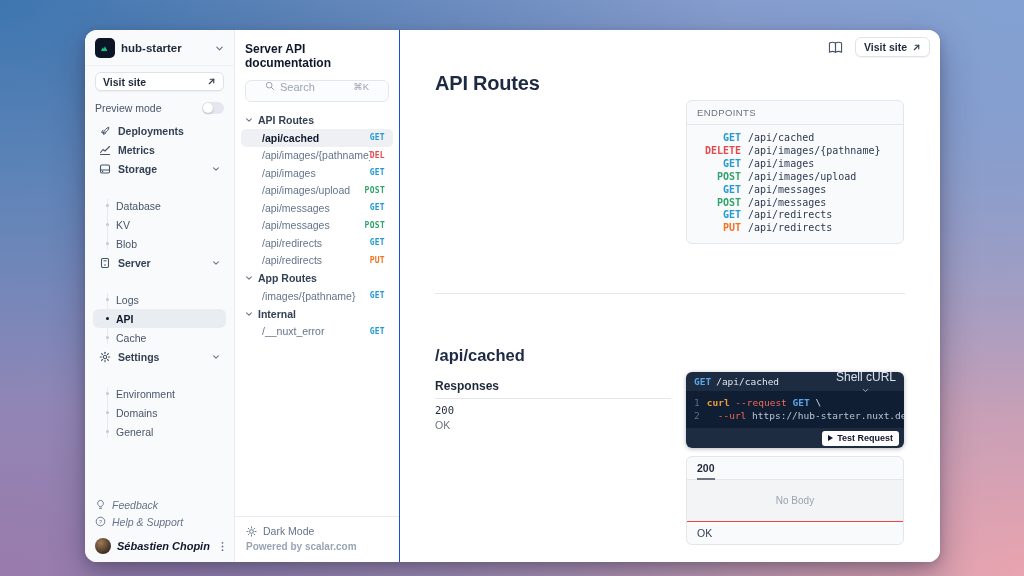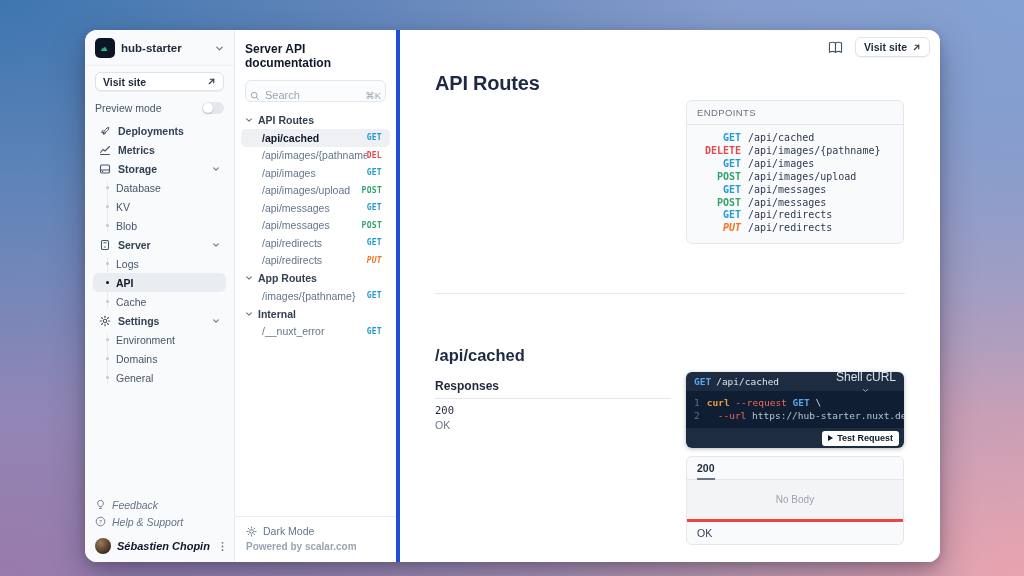--- a/index.html
+++ b/index.html
@@ -32,51 +32,51 @@
     box-shadow:0 1px 1px rgba(15,23,42,.05); cursor:pointer; }
   .preview-row { margin:11px 10px 0; display:flex; align-items:center; justify-content:space-between; }
   .preview-label { font-size:10.5px; color:#475569; }
   .toggle { width:22px; height:12px; border-radius:7px; background:#e4e8ee; position:relative; cursor:pointer; }
   .toggle-knob { position:absolute; left:1px; top:1px; width:10px; height:10px; border-radius:50%; background:#fff; box-shadow:0 1px 2px rgba(15,23,42,.25); }
 
   .nav { margin-top:7px; padding:0 8px; }
   .nav-row { height:19px; display:flex; align-items:center; gap:7px; padding:0 6px; border-radius:6px; color:#334155; font-size:10.5px; font-weight:700; cursor:pointer; }
   .nav-row .icon { display:flex; color:#475569; }
   .nav-row .chev { margin-left:auto; }
-  .subgroup { position:relative; }
+  .subgroup { position:relative;margin-top:18px; }
   .subgroup::before { content:''; position:absolute; left:14px; top:3px; bottom:3px; width:1px; background:#e6eaf0; }
   .sub-row { height:19px; display:flex; align-items:center; padding-left:23px; border-radius:6px; color:#475569; font-size:10.5px; position:relative; cursor:pointer; }
   .sub-row::before { content:''; position:absolute; left:13px; top:8px; width:3px; height:3px; border-radius:50%; background:#c2cad5; }
   .sub-row.active { background:#e9edf2; color:#0f172a; font-weight:700; }
   .sub-row.active::before { background:#0f172a; }
 
   .side-footer { margin-top:auto; padding:0 10px 8px;font-style:italic; }
   .foot-row { height:17px; display:flex; align-items:center; gap:6px; font-size:10.5px; color:#64748b; cursor:pointer; }
   .user-row { margin-top:8px; display:flex; align-items:center; gap:6px; cursor:pointer; }
   .avatar { width:16px; height:16px; border-radius:50%; background:radial-gradient(circle at 35% 30%, #a07a58, #3a2c20 75%); flex:0 0 16px; }
   .user-name { flex:1; font-size:11px; font-weight:700; color:#0f172a; white-space:nowrap; overflow:hidden; }
   .dots { color:#64748b; display:flex; }
 
   
-  .panel { width:165px; flex:0 0 165px; background:#fff; border-right:4px solid #1d4ed8; display:flex; flex-direction:column; }
+  .panel { width:165px; flex:0 0 165px; background:#fff; border-right:1px solid #1d4ed8; display:flex; flex-direction:column; }
   .panel-title { padding:12px 10px 0; font-size:12px; font-weight:700; color:#0f172a; }
   .searchbox { margin:10px 10px 0; height:22px; border:1px solid #e3e7ec; border-radius:6px; background:#fbfcfd;
-    display:flex; align-items:flex-end; gap:5px; padding:0 4px; }
+    display:flex; align-items:flex-start; gap:5px; padding:0 19px; }
   .searchbox .icon { display:flex; color:#9aa4b2; }
   .searchbox input { flex:1; min-width:0; border:none; background:transparent; outline:none; font-family:inherit; font-size:11px; color:#334155; }
   .searchbox input::placeholder { color:#9aa4b2; }
   .kbd { font-size:9.5px; color:#9aa4b2; }
   .routes { margin-top:9px; padding:0 6px; }
   .sec-row { height:18px; display:flex; align-items:center; gap:5px; padding:0 4px; font-size:10.5px; font-weight:700; color:#334155; cursor:pointer; }
   .sec-row .chev { color:#64748b; }
   .route-row { height:17.5px; display:flex; align-items:center; padding:0 8px 0 21px; border-radius:5px; font-size:10.5px; color:#64748b; cursor:pointer; }
   .route-row .path { flex:1; white-space:nowrap; overflow:hidden; }
   .route-row.active { background:#eef0f3; color:#0f172a; font-weight:600; }
   .badge { font-size:8px; font-weight:700; letter-spacing:.3px; font-family:"DejaVu Sans Mono", monospace; }
-  .m-get { color:#2499d3; } .m-post { color:#30a46c; } .m-del { color:#e5484d; } .m-put { color:#f7711e;font-style:italic; }
+  .m-get { color:#2499d3; } .m-post { color:#30a46c; } .m-del { color:#e5484d; } .m-put { color:#f7711e; }
   .panel-footer { margin-top:auto; border-top:1px solid #e8eaef; padding:8px 11px 10px; }
   .dark-row { display:flex; align-items:center; gap:6px; font-size:10.5px; color:#64748b; cursor:pointer; }
   .powered { margin-top:4px; font-size:10px; color:#9aa4b2;font-weight:bold; }
 
   
   .main { flex:1; position:relative; background:#fff; overflow:hidden; }
   .main-actions { position:absolute; top:7px; right:10px; display:flex; align-items:center; gap:12px; }
   .book-btn { display:flex; color:#475569; cursor:pointer; }
   .visit-btn-main { height:20px; background:#fff; border:1px solid #dfe3e9; border-radius:6px; display:flex; align-items:center; gap:5px;
     padding:0 8px; font-size:10.5px; font-weight:700; color:#1e293b; box-shadow:0 1px 1px rgba(15,23,42,.05); cursor:pointer; }
@@ -112,21 +112,21 @@
   .indent { margin-left:11px; }
   .req-footer { height:20px; background:#1e2c42; display:flex; align-items:center; justify-content:flex-end; padding:0 5px; }
   .test-btn { height:15px; background:#fff; border-radius:3px; display:flex; align-items:center; gap:4px; padding:0 6px;
     font-size:9px; font-weight:700; color:#0f172a; cursor:pointer; }
   .play { width:0; height:0; border-left:5px solid #0f172a; border-top:3.5px solid transparent; border-bottom:3.5px solid transparent; }
 
   .example-card { position:absolute; right:36px; top:426px; width:218px; background:#f9fafb; border:1px solid #e3e6ea; border-radius:6px; overflow:hidden; }
   .ex-tab-row { height:23px; border-bottom:1px solid #e3e6ea; display:flex; align-items:center; padding:0 10px; }
   .ex-tab { height:100%; display:flex; align-items:center; font-size:10.5px; font-weight:600; color:#1e293b; position:relative; cursor:pointer; }
   .ex-tab::after { content:''; position:absolute; left:0; right:0; bottom:-1px; height:2px; background:#6b7280; }
-  .ex-body { height:42px; background:#f3f4f6; border-bottom:3px solid #ef4444; display:flex; align-items:center; justify-content:center;
+  .ex-body { height:42px; background:#f3f4f6; border-bottom:1px solid #ef4444; display:flex; align-items:center; justify-content:center;
     font-size:10px; color:#9aa3af; }
   .ex-footer { height:22px; display:flex; align-items:center; padding:0 10px; font-size:10.5px; color:#334155; }
 
   svg { display:block; }
 </style>
 </head>
 <body>
 
 <div class="window">
 

